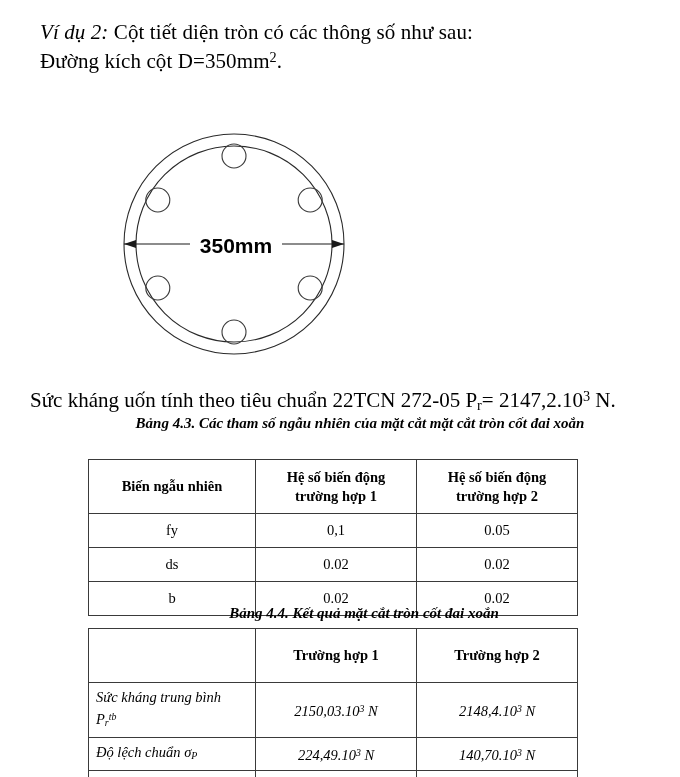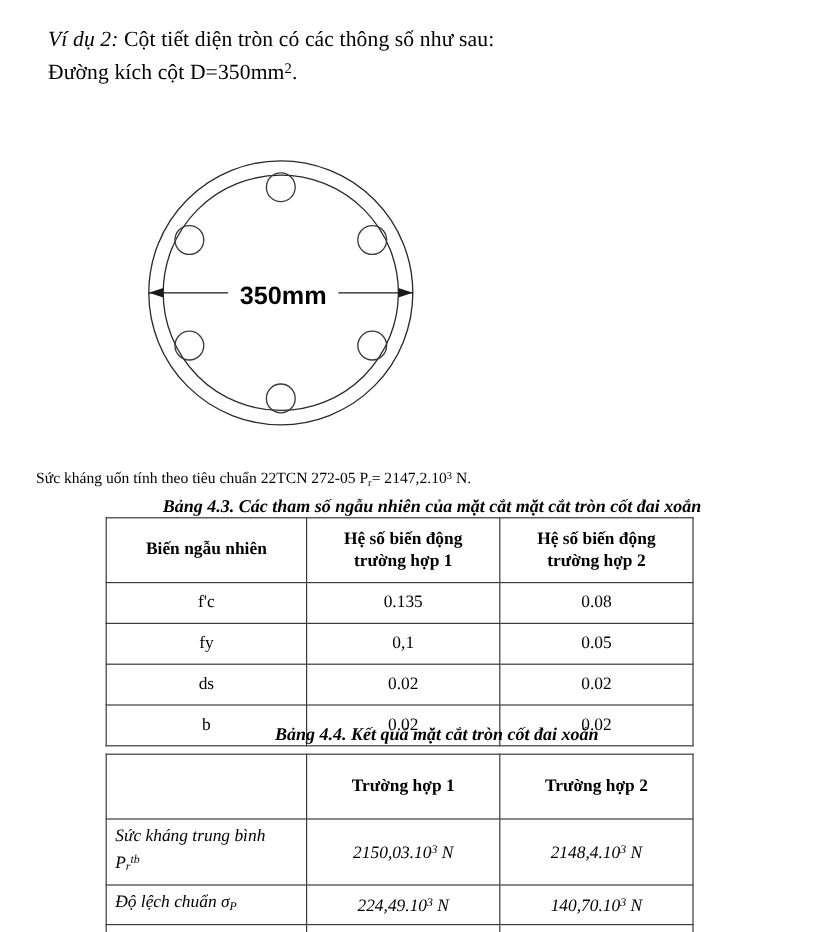--- a/index.html
+++ b/index.html
@@ -22,21 +22,21 @@
   }
 
   
   .body-text {
     position: absolute;
     left: 40px;
     top: 20px;
     width: 612px;
   }
   .body-line {
-    font-size: 18px;
+    font-size: 21px;
     line-height: 25px;
     white-space: nowrap;
     letter-spacing: 0.1px;
   }
   .body-line.ital-lead .lead {
     font-style: italic;
   }
   sub {
     font-size: 0.68em;
     vertical-align: -0.22em;
@@ -56,21 +56,21 @@
   }
   .figure svg {
     display: block;
   }
 
   
   .pr-line {
     position: absolute;
     left: 30px;
     top: 385px;
-    font-size: 13px;
+    font-size: 21px;
     line-height: 22px;
     white-space: nowrap;
   }
 
   
   .tbl-caption {
     position: absolute;
     font-weight: bold;
     font-style: italic;
     font-size: 15px;
@@ -80,21 +80,21 @@
   #caption-43 { left: 0; top: 415px; width: 680px; padding-left: 40px; box-sizing: border-box; }
   #caption-44 { left: 0; top: 605px; width: 680px; padding-left: 48px; box-sizing: border-box; }
 
   
   .doc-table {
     position: absolute;
     border-collapse: collapse;
     table-layout: fixed;
     font-size: 14.5px;
   }
-  #table-43 { left: 88px; top: 431px; width: 489px; }
+  #table-43 { left: 88px; top: 459px; width: 489px; }
   #table-44 { left: 88px; top: 628px; width: 489px; }
 
   .doc-table td, .doc-table th {
     border: 1px solid #3a3a3a;
     padding: 3px 6px;
     text-align: center;
     vertical-align: middle;
     font-weight: normal;
     line-height: 19px;
   }
@@ -183,25 +183,20 @@
           <div>trường hợp 1</div>
         </th>
         <th>
           <div>Hệ số biến động</div>
           <div>trường hợp 2</div>
         </th>
       </tr>
     </thead>
     <tbody>
       <tr>
-        <td>f'c</td>
-        <td>0.135</td>
-        <td>0.08</td>
-      </tr>
-      <tr>
         <td>fy</td>
         <td>0,1</td>
         <td>0.05</td>
       </tr>
       <tr>
         <td>ds</td>
         <td>0.02</td>
         <td>0.02</td>
       </tr>
       <tr>

